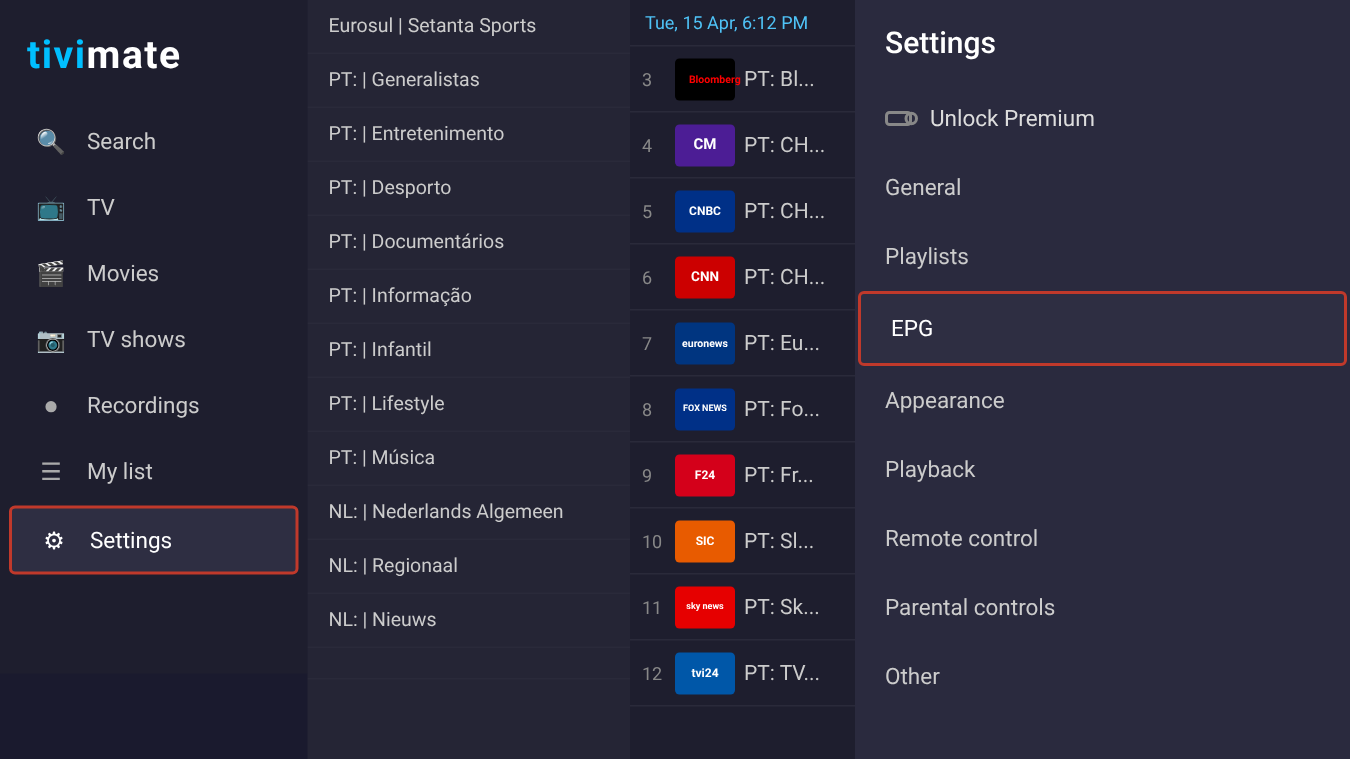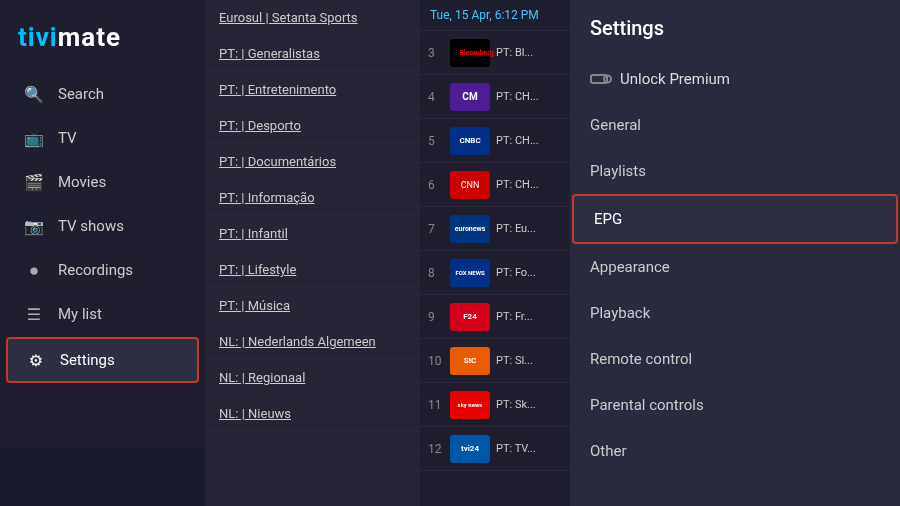--- a/index.html
+++ b/index.html
@@ -66,21 +66,20 @@
       background: #252535;
       overflow: hidden;
       flex-shrink: 0;
     }
     .channel-item {
       padding: 10px 14px;
       font-size: 13px;
       color: #cccccc;
       border-bottom: 1px solid #2a2a3a;
       cursor: pointer;
-      text-decoration: underline;
     }
 
     
     .main-content {
       width: 150px;
       height: 506px;
       background: #1e1e2e;
       flex-shrink: 0;
       overflow: hidden;
     }
@@ -111,33 +110,33 @@
       border-radius: 3px;
       display: flex;
       align-items: center;
       justify-content: center;
       font-size: 8px;
       color: #ccc;
       flex-shrink: 0;
       font-weight: bold;
     }
     .ch-name {
-      font-size: 11px;
+      font-size: 14px;
       color: #cccccc;
       overflow: hidden;
       text-overflow: ellipsis;
       white-space: nowrap;
       text-align: center;
     }
 
     
     .logo-bloomberg { background: #000; color: #ff0000; font-size: 7px; padding-left: 13px; }
     .logo-cm { background: #4c1d95; color: #fff; font-size: 10px; font-weight: bold; }
     .logo-cnbc { background: #003087; color: #fff; font-size: 8px; }
-    .logo-cnn { background: #cc0000; color: #fff; font-size: 9px; font-weight: normal; }
+    .logo-cnn { background: #cc0000; color: #fff; font-size: 9px; font-weight: bold; }
     .logo-euronews { background: #003580; color: #fff; font-size: 7px; }
     .logo-foxnews { background: #003087; color: #fff; font-size: 7px; }
     .logo-france24 { background: #d4001a; color: #fff; font-size: 8px; }
     .logo-sic { background: #e85b00; color: #fff; font-size: 8px; }
     .logo-skynews { background: #e60000; color: #fff; font-size: 7px; }
     .logo-tvi24 { background: #0057a8; color: #fff; font-size: 8px; }
 
     
     .settings-panel {
       width: 330px;

